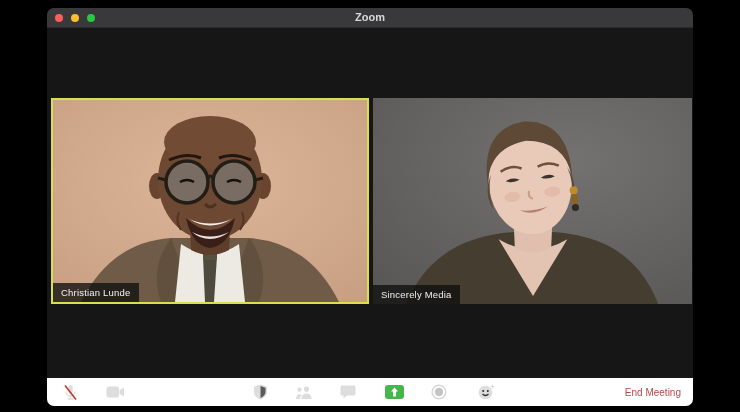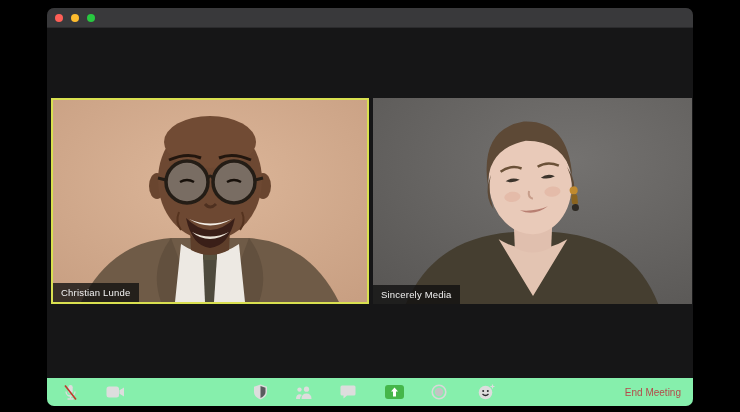--- a/index.html
+++ b/index.html
@@ -26,40 +26,41 @@
   .tile { position:absolute; top:69px; height:206px; overflow:hidden; background:#222; }
   .tile svg { display:block; width:100%; height:100%; }
   .tile.active { border:2px solid #d9e050; }
   .tile-left  { left:4px;   width:318px; }
   .tile-right { left:326px; width:319px; }
 
   .name-tag { position:absolute; left:0; bottom:0; background:rgba(16,16,16,0.78);
               color:#f2f2f2; font-size:9.5px; padding:4px 8px; letter-spacing:.2px; }
 
   
-  .toolbar { position:absolute; left:0; right:0; bottom:0; height:28px; background:#86efac;padding-left:19px; }
+  .toolbar { position:absolute; left:0; right:0; bottom:0; height:28px; background:#ffffff;padding-left:19px; }
   .tool { position:absolute; top:50%; transform:translate(-50%,-50%); width:24px; height:24px;
           display:flex; align-items:center; justify-content:center; cursor:pointer; }
   .share-btn { width:19px; height:14px; background:#45b64a; border-radius:3px;
                display:flex; align-items:center; justify-content:center; }
   .end-meeting { position:absolute; right:12px; top:50%; transform:translateY(-50%);
                  color:#b5494a; font-size:10px; cursor:pointer; }
 </style>
 </head>
 <body>
 
 <div class="desktop">
   <div class="zoom-window">
 
     <div class="titlebar">
       <div class="traffic">
         <span class="light red"></span>
         <span class="light yellow"></span>
         <span class="light green"></span>
       </div>
+      <div class="title">Zoom</div>
     </div>
 
     <div class="stage">
 
       <div class="tile tile-right">
         <svg viewBox="0 0 319 204" preserveAspectRatio="xMidYMid slice">
           <defs>
             <radialGradient id="bgW" cx="62%" cy="30%" r="90%">
               <stop offset="0%" stop-color="#747270"></stop>
               <stop offset="100%" stop-color="#585654"></stop>

